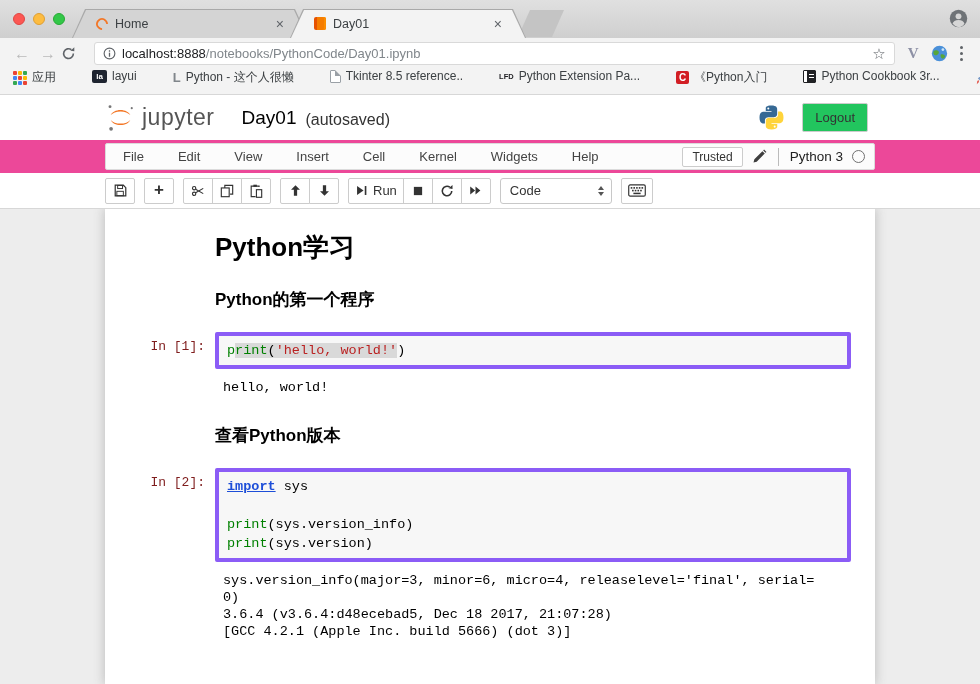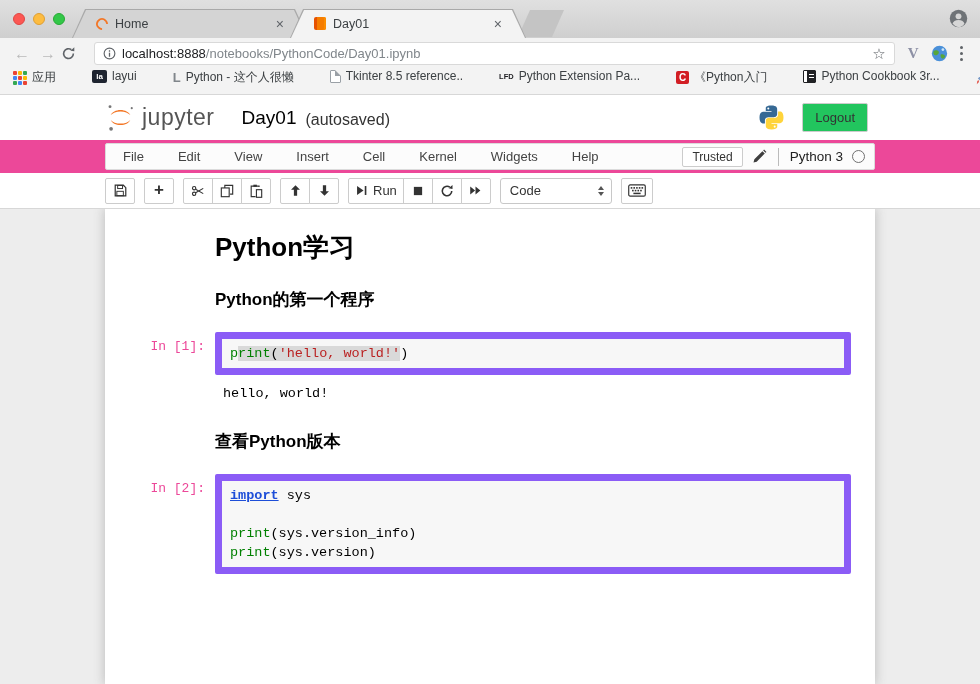--- a/index.html
+++ b/index.html
@@ -123,22 +123,22 @@
   
   .nb-area { flex:1; background:#ededed; overflow:hidden; }
   .page { width:770px; margin:0 auto; background:#fff; height:100%;
           box-shadow:0 0 10px 1px rgba(80,80,80,0.28); padding-top:13px; }
   .md { margin:0 24px 0 110px; color:#000; }
   .md.h1 { font-size:26px; font-weight:bold; margin-top:8px; margin-bottom:23px; }
   .md.h2 { font-size:21px; font-weight:bold; margin-bottom:25px; }
   .md.h3 { font-size:17px; font-weight:bold; margin-bottom:21px; }
   .cell { display:flex; padding:0 24px 0 15px; }
   .prompt { width:95px; text-align:right; padding-right:10px; padding-top:6px;
-            font:13px/1.4 "Liberation Mono", monospace; color:#ec4899; white-space:nowrap; }
-  .input { flex:1; border:7px solid #8b5cf6; border-radius:2px; background:#f7f7f7;
+            font:13px/1.4 "Liberation Mono", monospace; color:#7f1d1d; white-space:nowrap; }
+  .input { flex:1; border:4px solid #8b5cf6; border-radius:2px; background:#f7f7f7;
            padding:5px 8px; font:13.5px/19px "Liberation Mono", monospace; color:#000; }
   .kw  { color:#1d4ed8; font-weight:bold;text-decoration:underline; }
   .fn  { color:#008000; }
   .str { color:#ba2121; }
   .sel { background:#d9d9d9; }
   .output { margin:6px 24px 0 110px; padding:4px 0 4px 8px; white-space:pre-wrap;
             font:13.5px/17px "Liberation Mono", monospace; color:#000; }
   .gap-lg { height:24px; }
 
   svg { display:block; }
@@ -439,18 +439,22 @@
 
         <div class="cell">
           <div class="prompt">In [2]:</div>
           <div class="input">
               <div><span class="kw">import</span><span> sys</span></div>
               <div>&nbsp;</div>
               <div><span class="fn">print</span><span>(sys.version_info)</span></div>
               <div><span class="fn">print</span><span>(sys.version)</span></div>
             </div>
         </div>
+        <div class="output">sys.version_info(major=3, minor=6, micro=4, releaselevel='final', serial=
+0)
+3.6.4 (v3.6.4:d48ecebad5, Dec 18 2017, 21:07:28)
+[GCC 4.2.1 (Apple Inc. build 5666) (dot 3)]</div>
 
       </div>
     </div>
 
   </div>
 </div>
 
 </body></html>

